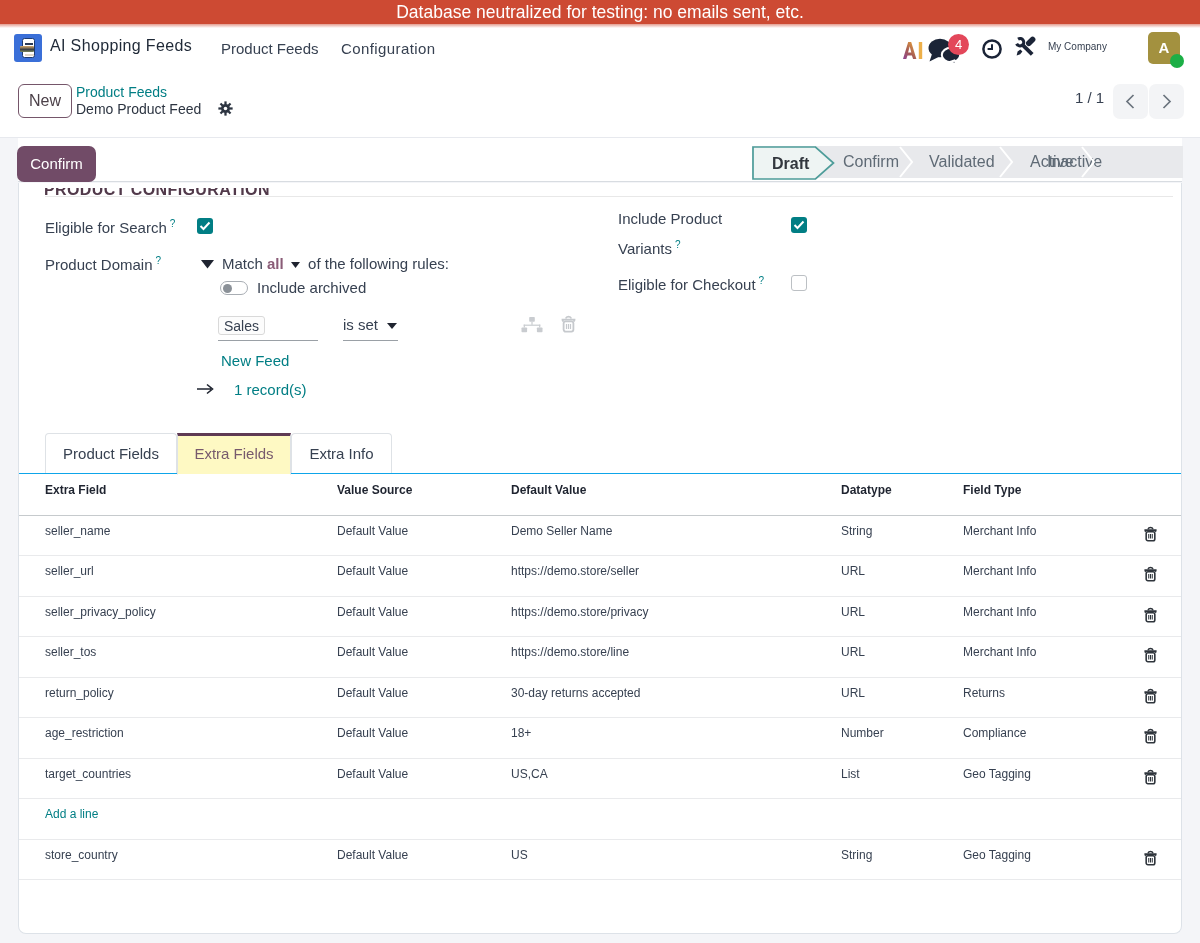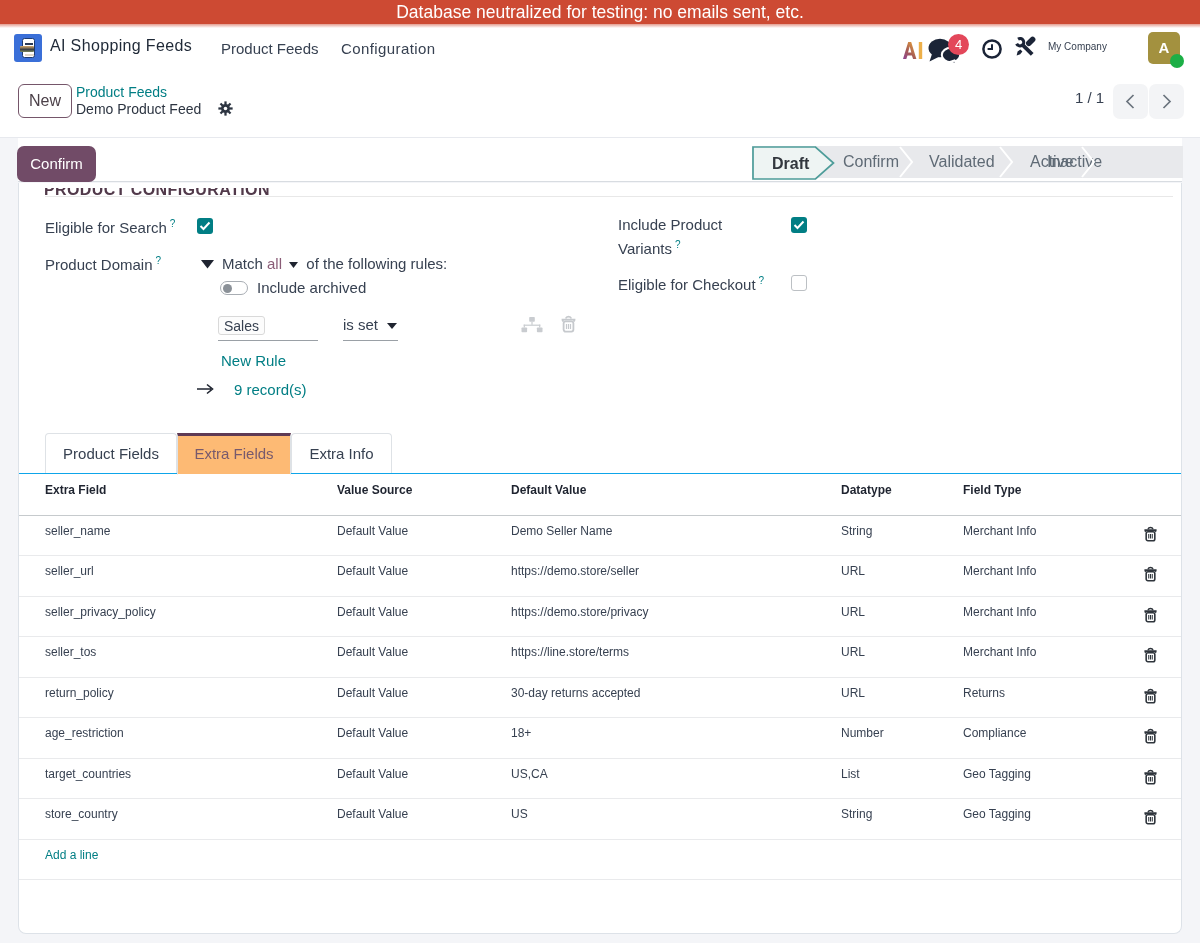--- a/index.html
+++ b/index.html
@@ -59,21 +59,21 @@
   border-radius:8px; background:#fff; }
 #toggle .knob { position:absolute; left:2px; top:1.5px; width:9px; height:9px; border-radius:50%; background:#8b9198;}
 #tag-sales { position:absolute; left:199px; top:133px; width:47px; height:19px; border:1px solid #d9d9d9;
   border-radius:3px; font-size:14px; color:#374151; text-align:center; line-height:18px; background:#fcfcfc;}
 .uline { position:absolute; height:1px; background:#9aa0a6; }
 
 #tabs { position:absolute; left:0; top:250px; width:1164px; height:41px; border-bottom:1px solid #0ea5e9; }
 .tab { position:absolute; top:0; height:41px; font-size:15px; text-align:center; }
 .tab.plain { border:1px solid #dee2e6; border-bottom:none; background:#fff; color:#374151;
   border-radius:4px 4px 0 0; line-height:39px; height:40px;}
-.tab.active { border:1px solid #dee2e6; border-bottom:1px solid #fff; background:#fdba74; color:#775a6d;
+.tab.active { border:1px solid #dee2e6; border-bottom:1px solid #fff; background:#fef9c3; color:#775a6d;
   border-top:3px solid #5f3a54; line-height:36px; height:42px; border-radius:0; }
 
 table { position:absolute; left:0; top:291.5px; width:1164px; border-collapse:collapse; table-layout:fixed;
   font-size:12px; color:#374151; }
 th, td { height:40.5px; padding:0; font-weight:normal; text-align:left; vertical-align:top; padding-top:8px; }
 thead th { font-weight:bold; color:#1f2430; border-bottom:1px solid #c6cacd; }
 tbody td { border-bottom:1px solid #e9eaec; }
 td.c1, th.c1 { padding-left:26px; }
 .trashcell { text-align:left; padding-left:12px; padding-top:10px; }
 #addline { color:#017e84; }
@@ -199,21 +199,21 @@
   <div class="lbl" style="left:26px; top:35px;">Eligible for Search<span class="q">?</span></div>
   <div class="cb on" style="left:178px; top:35px;"></div>
   <svg class="abs" style="left:180px; top:38px;" width="12" height="10" viewBox="0 0 12 10">
     <path d="M1.5,5 L4.5,8 L10.5,1.5" fill="none" stroke="#fff" stroke-width="2"></path>
     </svg>
 
   <div class="lbl" style="left:26px; top:72px;">Product Domain<span class="q">?</span></div>
   <svg class="abs" style="left:182px; top:77px;" width="13" height="9" viewBox="0 0 13 9">
       <path d="M0,0 h13 l-6.5,8.5 z" fill="#1f2430"></path>
     </svg>
-  <div class="lbl" style="left:203px; top:72px; font-size:15px;">Match <span style="color:#8a5c77; font-weight:normal;">all</span>
+  <div class="lbl" style="left:203px; top:72px; font-size:15px;">Match <span style="color:#8a5c77; font-weight:bold;">all</span>
     <svg width="9" height="6" viewBox="0 0 9 6" style="margin:0 4px 1px 3px;">
         <path d="M0,0 h9 l-4.5,6 z" fill="#1f2430"></path>
       </svg>
     of the following rules:</div>
   <div id="toggle">
       <div class="knob"></div>
     </div>
   <div class="lbl" style="left:238px; top:96px;">Include archived</div>
 
   <div id="tag-sales">Sales</div>
@@ -237,27 +237,27 @@
   </svg>
   <svg class="abs" style="left:541px; top:132px;" width="17" height="18" viewBox="0 0 17 18">
     <g fill="none" stroke="#c6c9cd">
       <path d="M5.7,3.6 a2.9,2.6 0 0 1 5.6,0" stroke-width="1.7"></path>
       <path d="M1.6,4.6 H15.4 M2.6,4.6 l0.4,2 M14.4,4.6 l-0.4,2" stroke-width="1.9"></path>
       <rect x="3.6" y="6.4" width="9.8" height="10.2" rx="2" stroke-width="1.8"></rect>
       <path d="M6.5,9 v5 M8.5,9 v5 M10.5,9 v5" stroke-width="1.2"></path>
     </g>
   </svg>
 
-  <div class="lbl teal" style="left:202px; top:169px;">New Rule</div>
+  <div class="lbl teal" style="left:202px; top:169px;">New Feed</div>
   <svg class="abs" style="left:178px; top:200px;" width="17" height="12" viewBox="0 0 17 12">
     <path d="M0,6 h14 M10,1.5 L15.5,6 L10,10.5" fill="none" stroke="#1f2430" stroke-width="1.6"></path>
     </svg>
-  <div class="lbl teal" style="left:215px; top:198px;">9 record(s)</div>
-
-  <div class="lbl" style="left:599px; top:33px;">Include Product</div>
+  <div class="lbl teal" style="left:215px; top:198px;">1 record(s)</div>
+
+  <div class="lbl" style="left:599px; top:27px;">Include Product</div>
   <div class="lbl" style="left:599px; top:56px;">Variants<span class="q">?</span></div>
   <div class="cb on" style="left:772px; top:34px;"></div>
   <svg class="abs" style="left:774px; top:37px;" width="12" height="10" viewBox="0 0 12 10">
     <path d="M1.5,5 L4.5,8 L10.5,1.5" fill="none" stroke="#fff" stroke-width="2"></path>
     </svg>
   <div class="lbl" style="left:599px; top:92px;">Eligible for Checkout<span class="q">?</span></div>
   <div class="cb off" style="left:772px; top:92px;"></div>
 
   <div id="tabs">
     <div class="tab plain" style="left:26px; width:132px;">Product Fields</div>
@@ -311,21 +311,21 @@
           <td>https://demo.store/privacy</td>
           <td>URL</td>
           <td>Merchant Info</td>
           <td class="trashcell"><svg width="15" height="16" viewBox="0 0 17 18">
               <use href="#trashico"></use>
             </svg></td>
         </tr>
       <tr>
           <td class="c1">seller_tos</td>
           <td>Default Value</td>
-          <td>https://line.store/terms</td>
+          <td>https://demo.store/line</td>
           <td>URL</td>
           <td>Merchant Info</td>
           <td class="trashcell"><svg width="15" height="16" viewBox="0 0 17 18">
               <use href="#trashico"></use>
             </svg></td>
         </tr>
       <tr>
           <td class="c1">return_policy</td>
           <td>Default Value</td>
           <td>30-day returns accepted</td>
@@ -349,27 +349,27 @@
           <td class="c1">target_countries</td>
           <td>Default Value</td>
           <td>US,CA</td>
           <td>List</td>
           <td>Geo Tagging</td>
           <td class="trashcell"><svg width="15" height="16" viewBox="0 0 17 18">
               <use href="#trashico"></use>
             </svg></td>
         </tr>
       <tr>
+          <td class="c1" id="addline" colspan="6">Add a line</td>
+        </tr>
+      <tr>
           <td class="c1">store_country</td>
           <td>Default Value</td>
           <td>US</td>
           <td>String</td>
           <td>Geo Tagging</td>
           <td class="trashcell"><svg width="15" height="16" viewBox="0 0 17 18">
               <use href="#trashico"></use>
             </svg></td>
         </tr>
-      <tr>
-          <td class="c1" id="addline" colspan="6">Add a line</td>
-        </tr>
     </tbody>
   </table>
 </div>
 
 </body></html>

